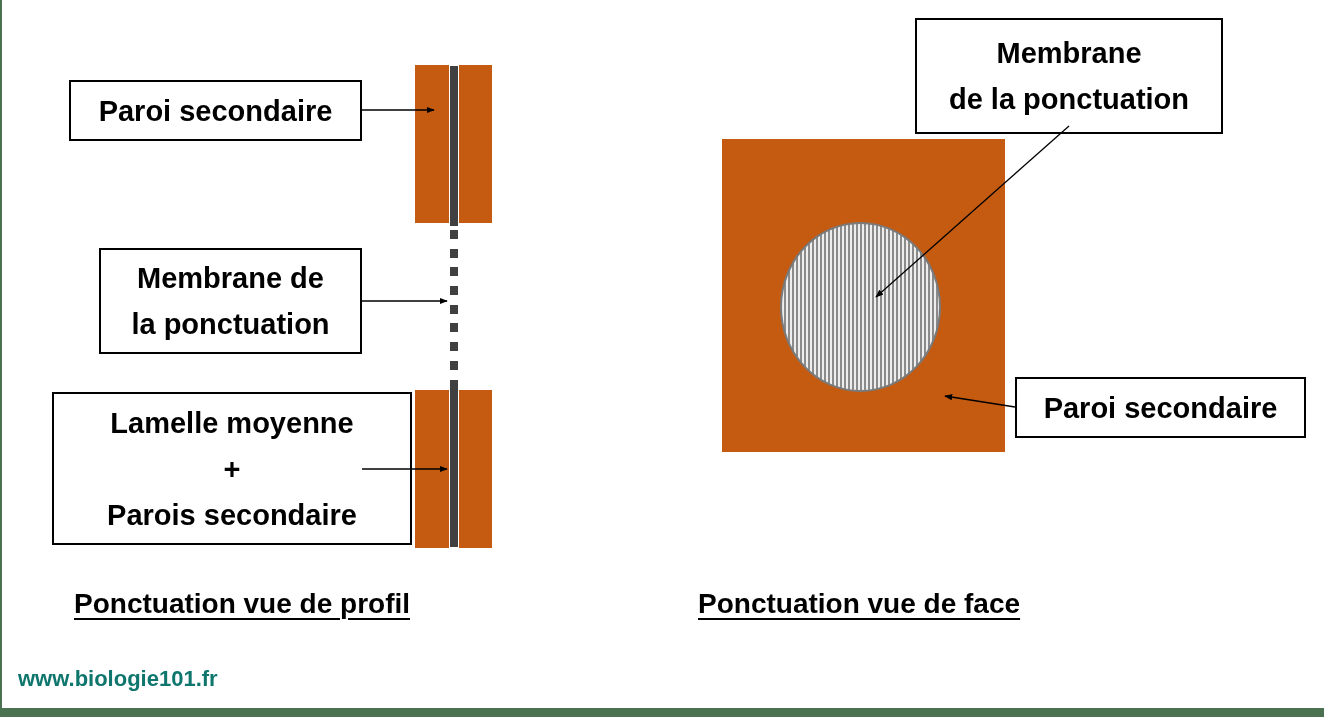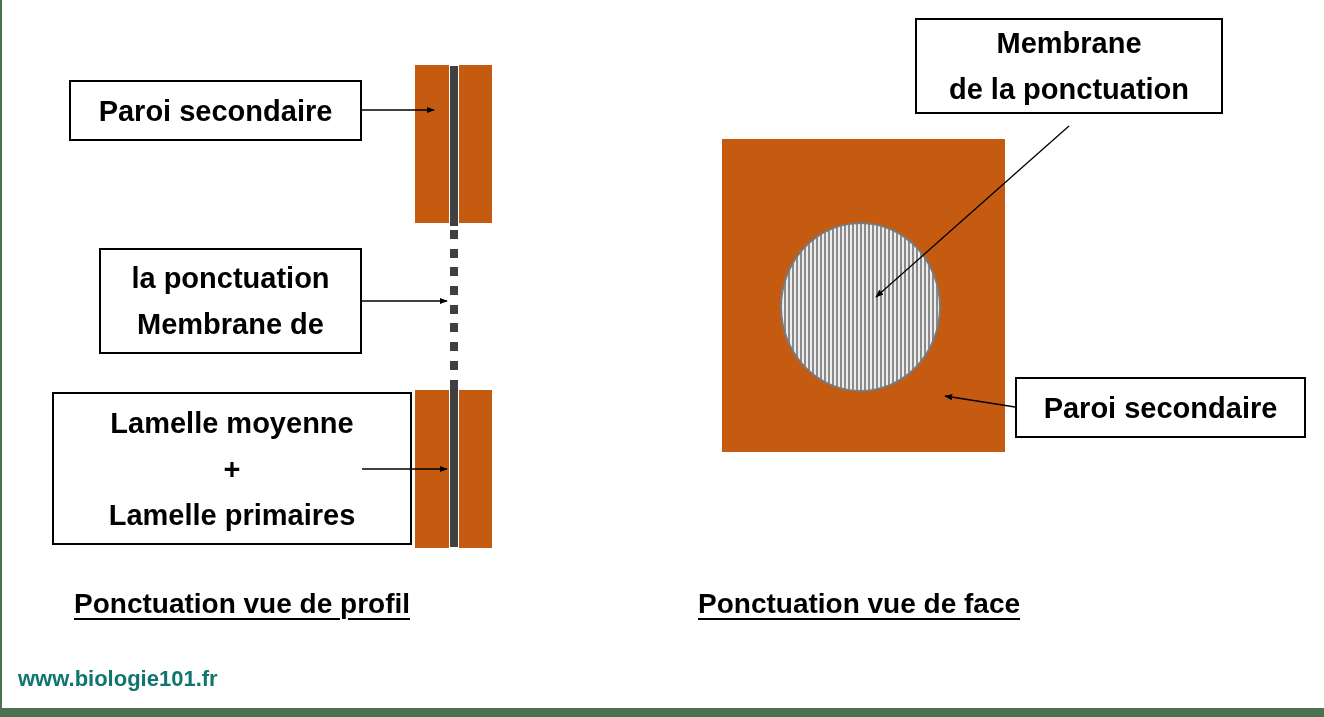--- a/index.html
+++ b/index.html
@@ -63,35 +63,35 @@
 <div>
   <div class="wall" style="left:415px;top:390px;width:34px;height:158px;"></div>
   <div class="wall" style="left:459px;top:390px;width:33px;height:158px;"></div>
   <div class="lamella" style="left:450px;top:388px;width:8px;height:159px;"></div>
 </div>
 
 <div class="label-box" style="left:69px;top:80px;width:293px;height:61px;">
   <span>Paroi secondaire</span>
 </div>
 <div class="label-box" style="left:99px;top:248px;width:263px;height:106px;">
+  <span>Membrane de</span>
   <span>la ponctuation</span>
-  <span>Membrane de</span>
 </div>
 <div class="label-box" style="left:52px;top:392px;width:360px;height:153px;">
   <span>Lamelle moyenne</span>
   <span>+</span>
-  <span>Lamelle primaires</span>
+  <span>Parois secondaire</span>
 </div>
 
 <div class="caption" style="left:74px;top:588px;">Ponctuation vue de profil</div>
 
 <div class="face-square"></div>
 <div class="pit-circle"></div>
 
-<div class="label-box" style="left:915px;top:18px;width:308px;height:96px;">
+<div class="label-box" style="left:915px;top:18px;width:308px;height:116px;">
   <span>Membrane</span>
   <span>de la ponctuation</span>
 </div>
 <div class="label-box" style="left:1015px;top:377px;width:291px;height:61px;">
   <span>Paroi secondaire</span>
 </div>
 
 <div class="caption" style="left:698px;top:588px;">Ponctuation vue de face</div>
 
 <svg class="arrows" viewBox="0 0 1324 717">

